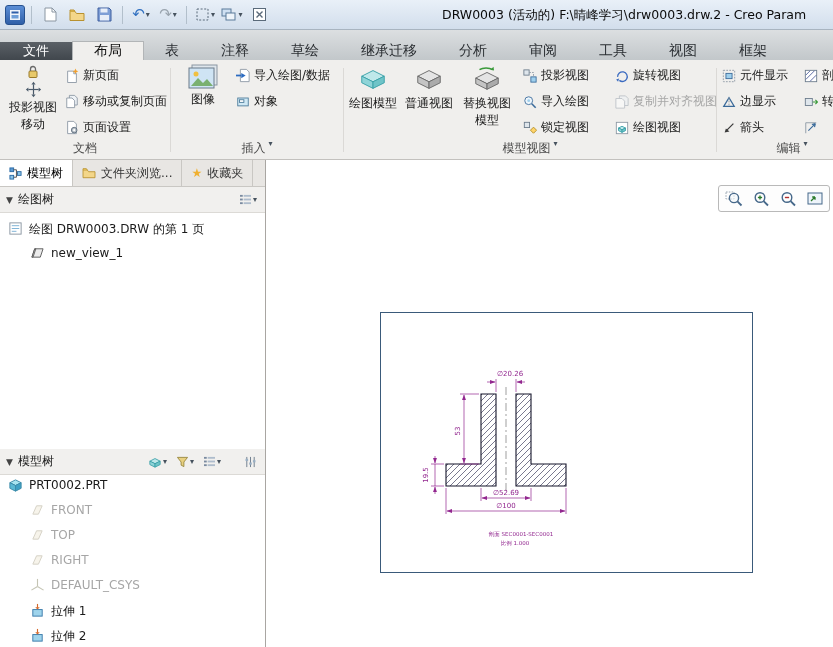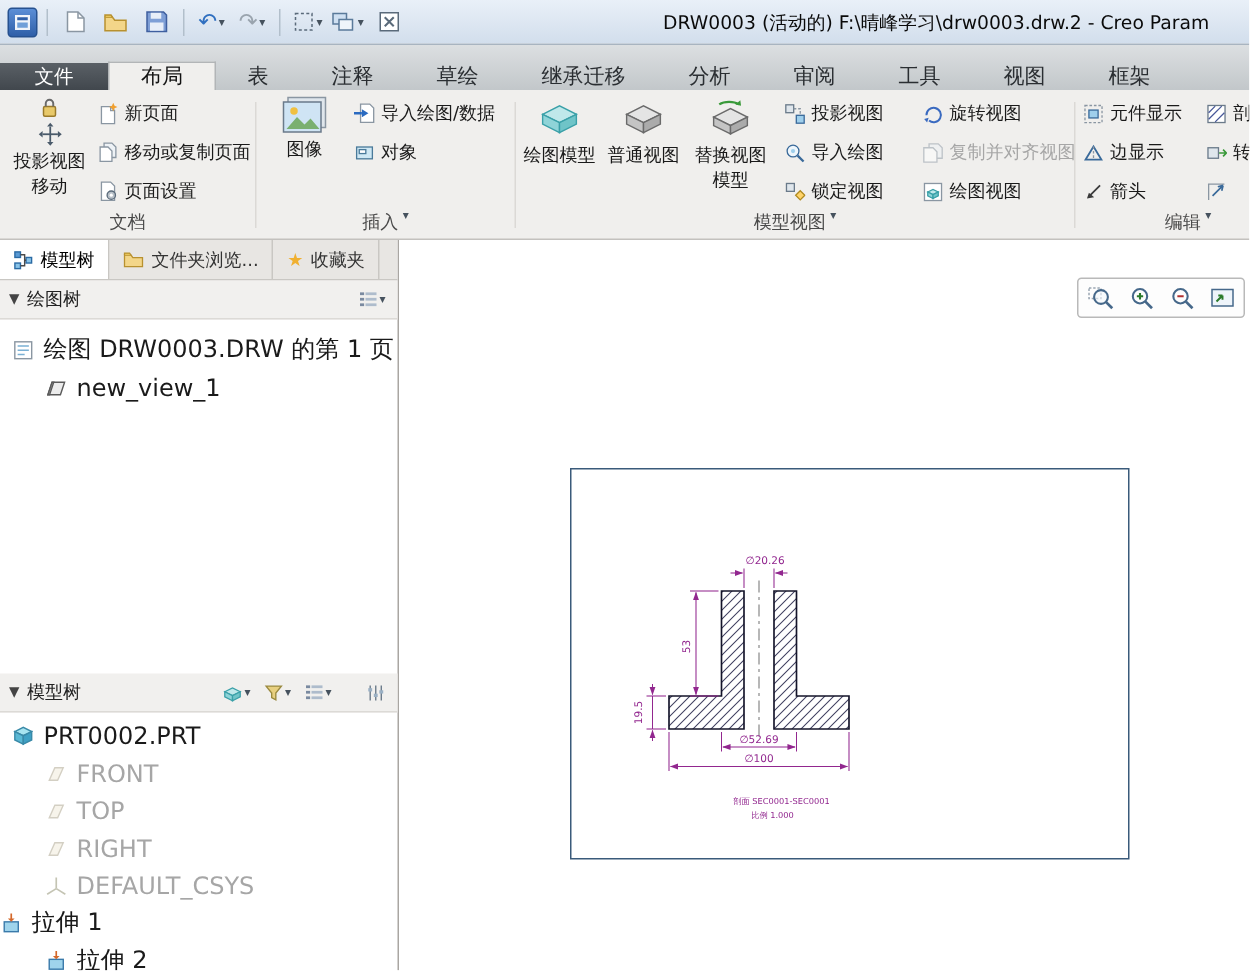--- a/index.html
+++ b/index.html
@@ -36,21 +36,21 @@
 .ptabs{height:27px;background:#e8e6e3;display:flex;border-bottom:1px solid #c9c7c3;flex:none}
 .ptab{display:flex;align-items:center;gap:5px;padding:0 9px;font-size:12px;color:#333;border-right:1px solid #c9c7c3}
 .ptab.active{background:#fff;color:#000}
 .phdr{height:26px;background:#f1f0ee;border-bottom:1px solid #dcdad6;display:flex;align-items:center;gap:5px;padding:0 6px;font-size:12px;color:#222;flex:none}
 .sp{flex:1}
 .tri{font-size:9px;color:#444}
 .hicon{display:flex;align-items:center;gap:1px;padding:1px 2px;border-radius:2px}
 .tree{overflow:hidden}
 .dtree{height:236px;flex:none;padding-top:8px}
 .mtree{flex:1;padding-top:3px}
-.titem{display:flex;align-items:center;gap:6px;height:25px;font-size:16px;white-space:nowrap}
+.titem{display:flex;align-items:flex-start;gap:6px;height:25px;font-size:12px;white-space:nowrap}
 
 .canvas{position:absolute;top:160px;left:267px;right:0;bottom:0;background:#fff}
 .ztools{position:absolute;top:25px;right:3px;height:27px;background:#fdfdfd;border:1px solid #b9b9b9;border-radius:3px;display:flex;align-items:center;padding:0 2px;gap:2px;z-index:5}
 .zbtn{width:25px;height:23px;display:flex;align-items:center;justify-content:center;border-radius:2px}
 svg{display:block}
 </style>
 </head>
 <body>
 
 <div class="app">
@@ -480,21 +480,21 @@
         <span>RIGHT</span>
       </div>
       <div class="titem dimmed" style="padding-left:30px">
         <svg class="icon dimicon" width="15" height="14" viewBox="0 0 16 15">
             <line x1="8" y1="1" x2="8" y2="9" stroke="#8a8a6a" stroke-width="1.2"></line>
             <line x1="1.5" y1="13" x2="8" y2="9" stroke="#8a8a6a" stroke-width="1.2"></line>
             <line x1="14.5" y1="13" x2="8" y2="9" stroke="#8a8a6a" stroke-width="1.2"></line>
           </svg>
         <span>DEFAULT_CSYS</span>
       </div>
-      <div class="titem" style="">
+      <div class="titem" style="padding-left:30px">
         <svg class="icon" width="15" height="15" viewBox="0 0 16 16">
             <rect x="3" y="7" width="10" height="7" fill="#9fd4ec" stroke="#3a7aaa"></rect>
             <path d="M8 1v4" stroke="#d4682a" stroke-width="1.2"></path>
             <path d="M8 7l2.4-2.4H5.6z" fill="#d4682a"></path>
           </svg>
         <span>拉伸 1</span>
       </div>
       <div class="titem" style="padding-left:30px">
         <svg class="icon" width="15" height="15" viewBox="0 0 16 16">
             <rect x="3" y="7" width="10" height="7" fill="#9fd4ec" stroke="#3a7aaa"></rect>

